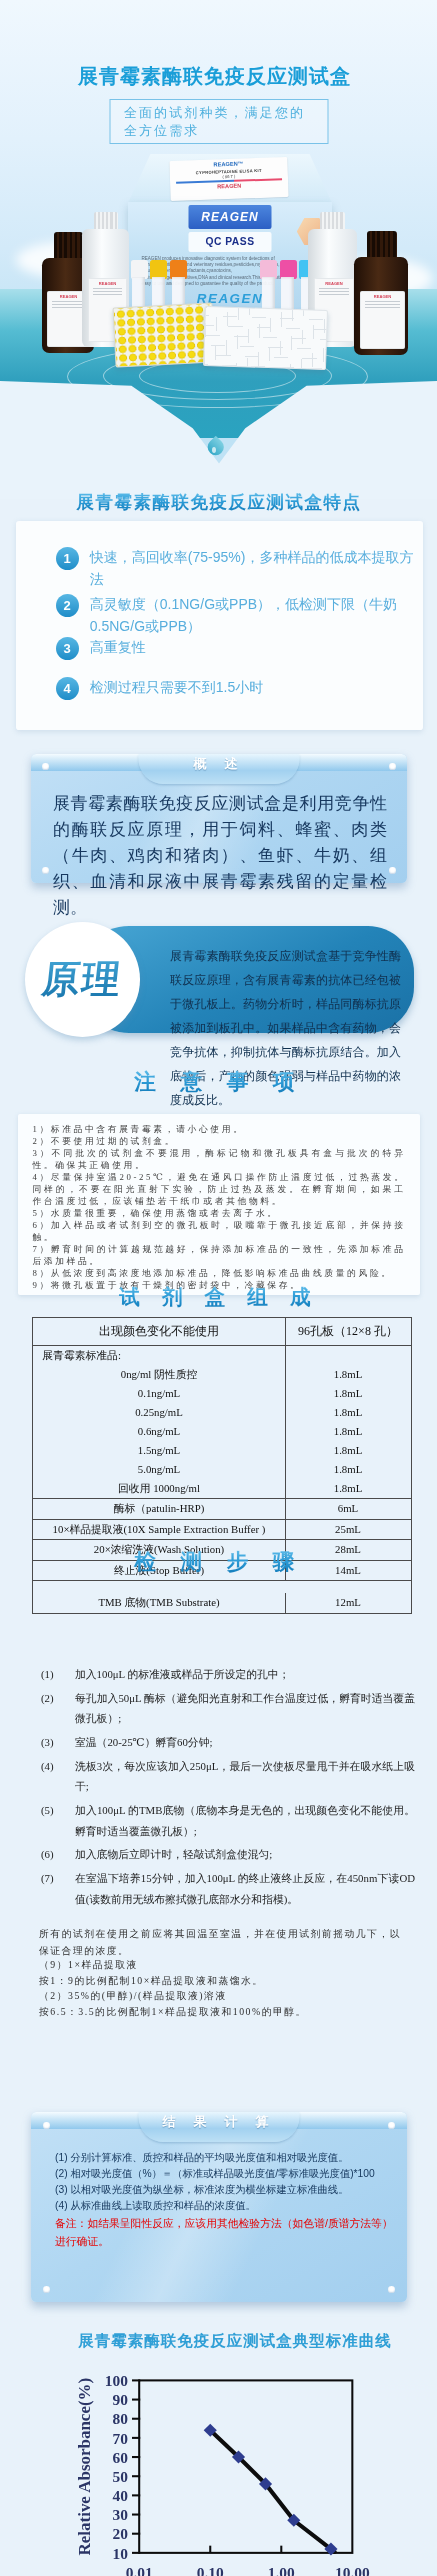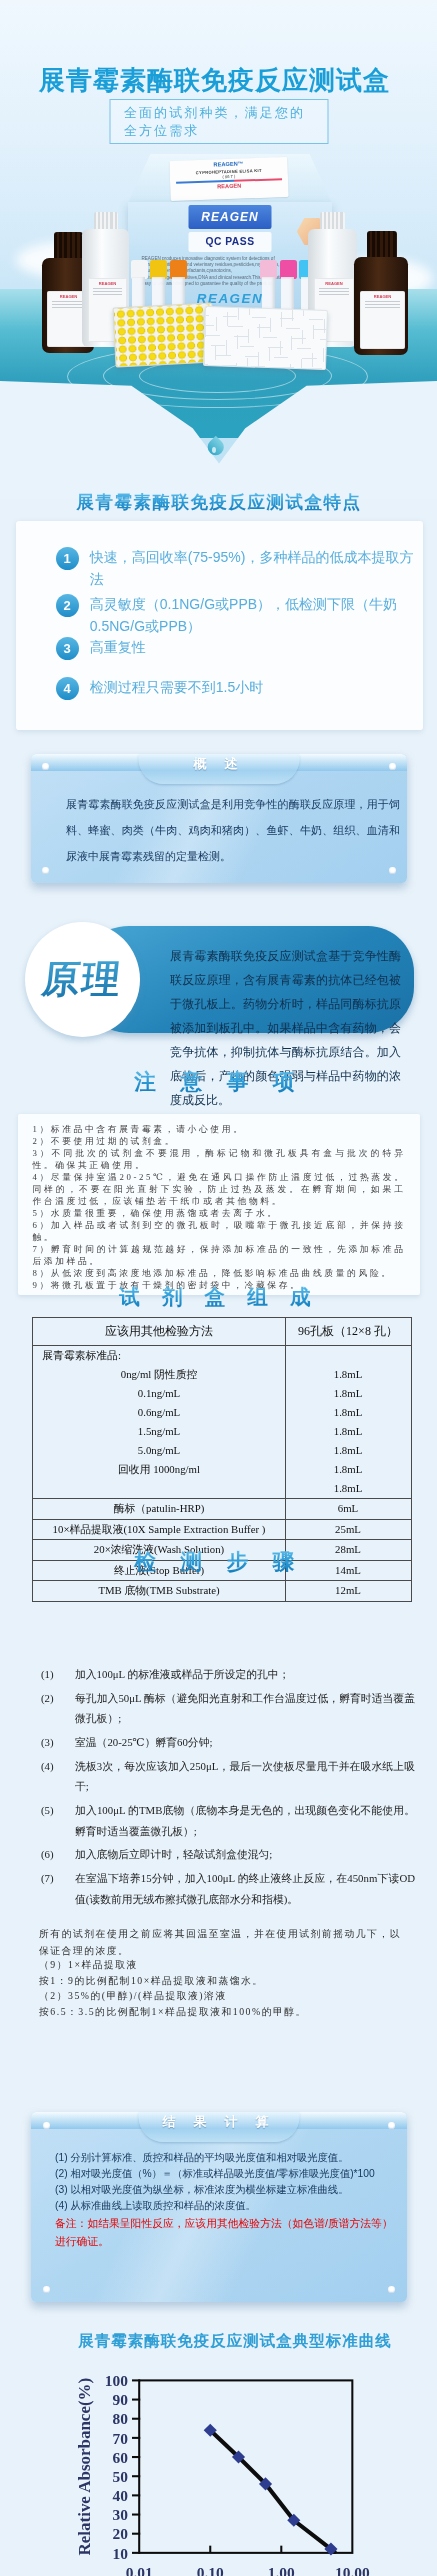--- a/index.html
+++ b/index.html
@@ -4,21 +4,21 @@
 <style>
   html,body{margin:0;padding:0;}
   body{font-family:"Liberation Sans","DejaVu Sans",sans-serif;background:#e8f2fa;}
   .page{position:relative;width:438px;height:2628px;margin:0 auto;overflow:hidden;
         background:linear-gradient(180deg,#e6f3fc 0%,#eaf4fb 19%,#dfeefa 30%,#d5e8f7 42%,#dcebf8 52%,#d2e5f6 62%,#cadf f4 70%,#cfe3f5 78%,#d9eaf8 88%,#eef5fb 100%);}
 
   
   .hero{position:absolute;top:0;left:0;width:438px;height:497px;
         background:linear-gradient(180deg,#f0f8fe 0%,#e2f1fc 28%,#d3eaf9 50%,#c6e5f6 62%,#bfe2f5 70%);}
   .page-title{position:absolute;top:63px;left:0;width:429px;text-align:center;
-        font-size:26px;font-weight:bold;color:#1a9ed8;letter-spacing:1px;}
+        font-size:20px;font-weight:bold;color:#1a9ed8;letter-spacing:1px;}
   .subtitle-box{position:absolute;top:99px;left:50%;transform:translateX(-50%);
         border:1px solid #79c2e8;padding:3.6px 13.4px;background:rgba(255,255,255,0.25);}
   .subtitle-box span{font-size:13px;color:#4fb0de;letter-spacing:2.1px;}
   .cloud{position:absolute;background:rgba(255,255,255,.85);border-radius:50%;filter:blur(5.2px);}
   .sea{position:absolute;top:289px;left:0;width:438px;height:149px;
         background:linear-gradient(180deg,#a8dfeb 0%,#55bcd2 28%,#2f9fbd 62%,#2aa3c0 100%);}
   .ripple{position:absolute;border:1.5px solid rgba(255,255,255,.5);border-radius:50%;}
   .v-overlay{position:absolute;top:381px;left:0;width:438px;height:118px;background:#e9f3fb;
         clip-path:polygon(0 0,30% 4%,44% 40%,50% 70%,56% 40%,70% 4%,100% 0,100% 100%,0 100%);}
   .drop{position:absolute;top:439px;left:208px;width:15.5px;height:15.5px;background:linear-gradient(180deg,#7fd0e2,#35a9c8);
@@ -83,21 +83,21 @@
         background:linear-gradient(115deg,rgba(255,255,255,0) 32%,rgba(255,255,255,.3) 46%,rgba(255,255,255,0) 62%);}
   .panel-banner{position:absolute;top:0;left:0;right:0;height:16.5px;border-radius:5.2px 5.2px 0 0;
         background:linear-gradient(180deg,#f4fbff,#a9d5f1 75%,#90c8ed);}
   .panel-tab{position:absolute;top:0;left:50%;transform:translateX(-50%);width:161px;height:30px;
         background:linear-gradient(180deg,#e8f6fe,#a2d1f0 55%,#bdE0f5);border-radius:0 0 25px 25px;
         box-shadow:0 1.5px 2.1px rgba(90,140,180,.35);}
   .panel-tab span{display:block;text-align:center;line-height:19.6px;color:#ffffff;font-size:13px;
         letter-spacing:7.2px;font-weight:bold;text-shadow:0 0.5px 1px rgba(80,130,170,.65);}
   .pdot{position:absolute;width:6.7px;height:6.7px;border-radius:50%;background:#fff;
         box-shadow:inset 0 -1px 1.5px rgba(120,160,200,.45);}
-  .overview-text{position:absolute;top:37px;left:35px;width:334px;margin:0;font-size:11px;line-height:26px;
+  .overview-text{position:absolute;top:37px;left:22px;width:334px;margin:0;font-size:17px;line-height:26px;
         color:#16375e;text-align:justify;}
 
   
   .principle-banner{position:absolute;top:926px;left:77px;width:337px;height:107px;
         background:linear-gradient(155deg,#49a7d5 0%,#2383b8 55%,#1a71a6 100%);
         border-radius:52px 46px 46px 52px;box-shadow:0 4.1px 7.2px rgba(80,130,170,.4);}
   .principle-circle{position:absolute;top:922px;left:25px;width:115px;height:115px;border-radius:50%;background:#fff;
         box-shadow:0 3.1px 6.2px rgba(90,140,180,.35);display:flex;align-items:center;justify-content:center;}
   .principle-label{font-size:38px;font-weight:bold;transform:skewX(-6deg);color:#1f86bd;letter-spacing:2.1px;}
   @supports (-webkit-background-clip:text){
@@ -109,21 +109,21 @@
   
   .notes-card{position:absolute;top:1114px;left:18px;width:402px;height:181px;background:rgba(251,253,255,.95);
         border-radius:2.1px;box-shadow:0 1.5px 4.1px rgba(150,175,200,.3);}
   .notes-body{position:absolute;top:8.8px;left:14.4px;right:14.4px;font-family:"Liberation Serif","DejaVu Serif",serif;}
   .notes-body p{margin:0;font-size:8.8px;line-height:12px;letter-spacing:2.6px;color:#3e3e3e;text-align:justify;}
 
   
   .comp-table{position:absolute;top:1317px;left:32px;width:378px;border:1px solid #4a4a4a;
         font-family:"Liberation Serif","DejaVu Serif",serif;color:#111;}
   .c-row{display:grid;grid-template-columns:253px 124px;border-bottom:1px solid #4a4a4a;}
-  .c-row:last-child{border-bottom:none;}
+  .c-row:last-child{border-bottom:none;margin-top:12px;}
   .c-cell{border-right:1px solid #4a4a4a;text-align:center;}
   .c-cell2{text-align:center;}
   .c-head{height:27px;line-height:27px;font-size:12px;}
   .c-line{height:19px;line-height:19px;font-size:10.8px;}
   .c-line.title{text-align:left;padding-left:9.3px;}
   .c-rrow{height:19.6px;line-height:19.6px;font-size:10.8px;text-align:center;}
 
   
   .steps-list{position:absolute;top:1664px;left:41px;width:374px;font-family:"Liberation Serif","DejaVu Serif",serif;}
   .step{display:flex;margin-bottom:3.1px;font-size:10.8px;color:#1c1c1c;line-height:20.6px;}
@@ -289,28 +289,29 @@
       <p>6）加入样品或者试剂到空的微孔板时，吸嘴靠于微孔接近底部，并保持接触。</p>
       <p>7）孵育时间的计算越规范越好，保持添加标准品的一致性，先添加标准品后添加样品。</p>
       <p>8）从低浓度到高浓度地添加标准品，降低影响标准品曲线质量的风险。</p>
       <p>9）将微孔板置于放有干燥剂的密封袋中，冷藏保存。</p>
     </div>
   </div>
 
   <div class="h-grad" style="top:1283px;font-size:20.6px;letter-spacing:8.2px;">试 剂 盒 组 成</div>
   <div class="comp-table">
     <div class="c-row">
-      <div class="c-cell c-head">应该用其他检验方法</div>
+      <div class="c-cell c-head">出现颜色变化不能使用</div>
       <div class="c-cell2 c-head">96孔板（12×8 孔）</div>
     </div>
     <div class="c-row">
       <div class="c-cell">
         <div class="c-line title">展青霉素标准品:</div>
         <div class="c-line">0ng/ml 阴性质控</div>
         <div class="c-line">0.1ng/mL</div>
+        <div class="c-line">0.25ng/mL</div>
         <div class="c-line">0.6ng/mL</div>
         <div class="c-line">1.5ng/mL</div>
         <div class="c-line">5.0ng/mL</div>
         <div class="c-line">回收用 1000ng/ml</div>
       </div>
       <div class="c-cell2">
         <div class="c-line"></div>
         <div class="c-line">1.8mL</div>
         <div class="c-line">1.8mL</div>
         <div class="c-line">1.8mL</div>

